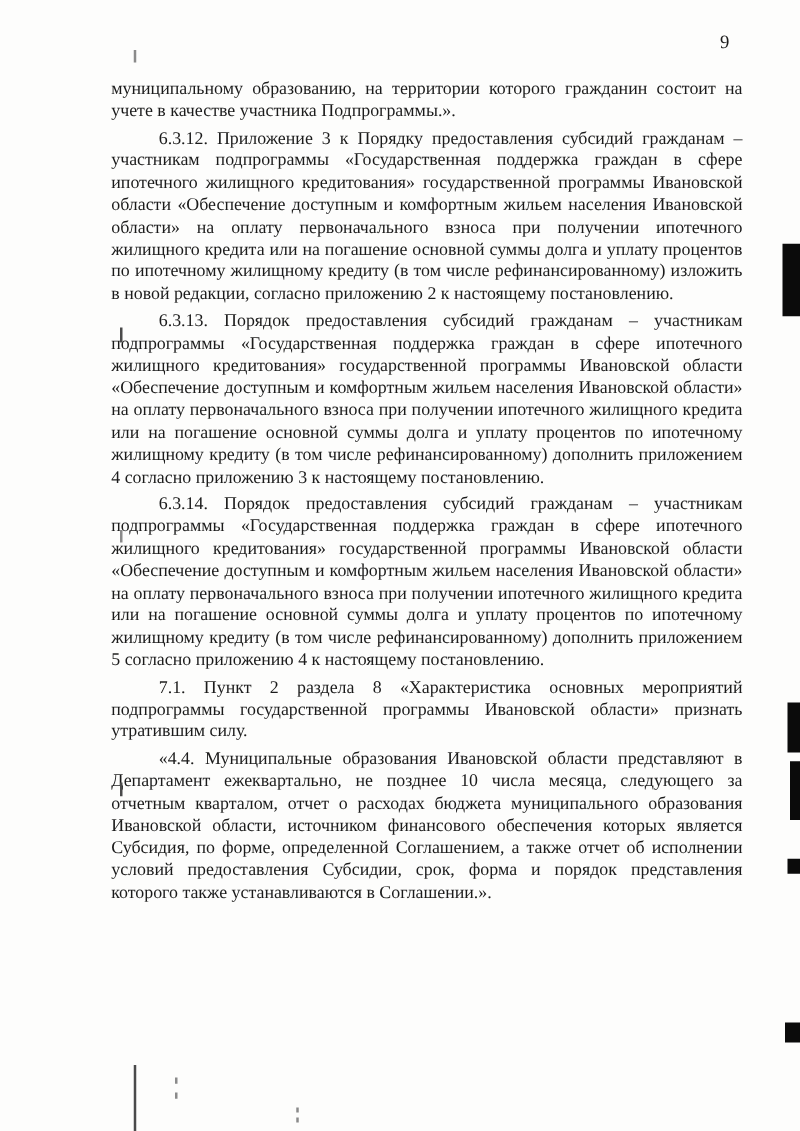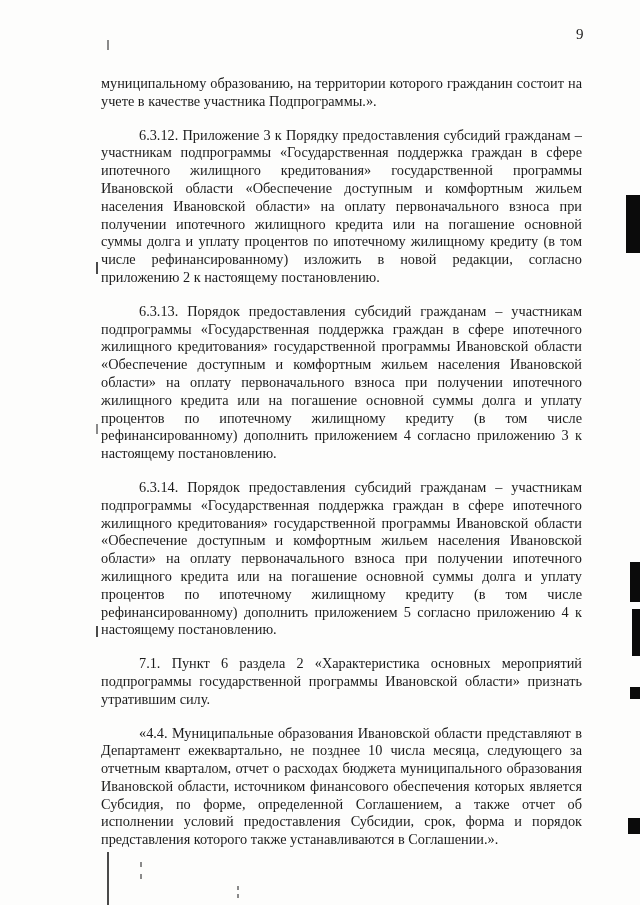--- a/index.html
+++ b/index.html
@@ -22,42 +22,42 @@
   }
   .content {
     position: absolute;
     left: 85px;
     top: 59px;
     width: 513px;
     font-size: 14.3px;
     line-height: 17.8px;
     text-align: justify;
   }
-  .para { margin: 16px; }
+  .para { margin: 4px; }
   .para.indent { text-indent: 38px; }
   .artifact {
     position: absolute;
     background: #0b0b0b;
   }
   .artifact.faint { background: #4a4a4a; }
   .artifact.light { background: #8a8a8a; }
 </style>
 </head>
 <body>
 
 <div class="page">
 
   <div class="page-number">9</div>
 
   <div class="content">
     <p class="para">муниципальному образованию, на территории которого гражданин состоит на учете в качестве участника Подпрограммы.».</p>
     <p class="para indent">6.3.12. Приложение 3 к Порядку предоставления субсидий гражданам – участникам подпрограммы «Государственная поддержка граждан в сфере ипотечного жилищного кредитования» государственной программы Ивановской области «Обеспечение доступным и комфортным жильем населения Ивановской области» на оплату первоначального взноса при получении ипотечного жилищного кредита или на погашение основной суммы долга и уплату процентов по ипотечному жилищному кредиту (в том числе рефинансированному) изложить в новой редакции, согласно приложению 2 к настоящему постановлению.</p>
     <p class="para indent">6.3.13. Порядок предоставления субсидий гражданам – участникам подпрограммы «Государственная поддержка граждан в сфере ипотечного жилищного кредитования» государственной программы Ивановской области «Обеспечение доступным и комфортным жильем населения Ивановской области» на оплату первоначального взноса при получении ипотечного жилищного кредита или на погашение основной суммы долга и уплату процентов по ипотечному жилищному кредиту (в том числе рефинансированному) дополнить приложением 4 согласно приложению 3 к настоящему постановлению.</p>
     <p class="para indent">6.3.14. Порядок предоставления субсидий гражданам – участникам подпрограммы «Государственная поддержка граждан в сфере ипотечного жилищного кредитования» государственной программы Ивановской области «Обеспечение доступным и комфортным жильем населения Ивановской области» на оплату первоначального взноса при получении ипотечного жилищного кредита или на погашение основной суммы долга и уплату процентов по ипотечному жилищному кредиту (в том числе рефинансированному) дополнить приложением 5 согласно приложению 4 к настоящему постановлению.</p>
-    <p class="para indent">7.1. Пункт 6 раздела 2 «Характеристика основных мероприятий подпрограммы государственной программы Ивановской области» признать утратившим силу.</p>
+    <p class="para indent">7.1. Пункт 2 раздела 8 «Характеристика основных мероприятий подпрограммы государственной программы Ивановской области» признать утратившим силу.</p>
     <p class="para indent">«4.4. Муниципальные образования Ивановской области представляют в Департамент ежеквартально, не позднее 10 числа месяца, следующего за отчетным кварталом, отчет о расходах бюджета муниципального образования Ивановской области, источником финансового обеспечения которых является Субсидия, по форме, определенной Соглашением, а также отчет об исполнении условий предоставления Субсидии, срок, форма и порядок представления которого также устанавливаются в Соглашении.».</p>
   </div>
 
   <div class="artifact" style="left:626px; top:195px; width:14px; height:58px;"></div>
   <div class="artifact" style="left:630px; top:562px; width:10px; height:40px;"></div>
   <div class="artifact" style="left:632px; top:609px; width:8px; height:47px;"></div>
   <div class="artifact" style="left:630px; top:687px; width:10px; height:12px;"></div>
   <div class="artifact" style="left:628px; top:818px; width:12px; height:16px;"></div>
 
   <div class="artifact light" style="left:107px; top:40px; width:2px; height:10px;"></div>

